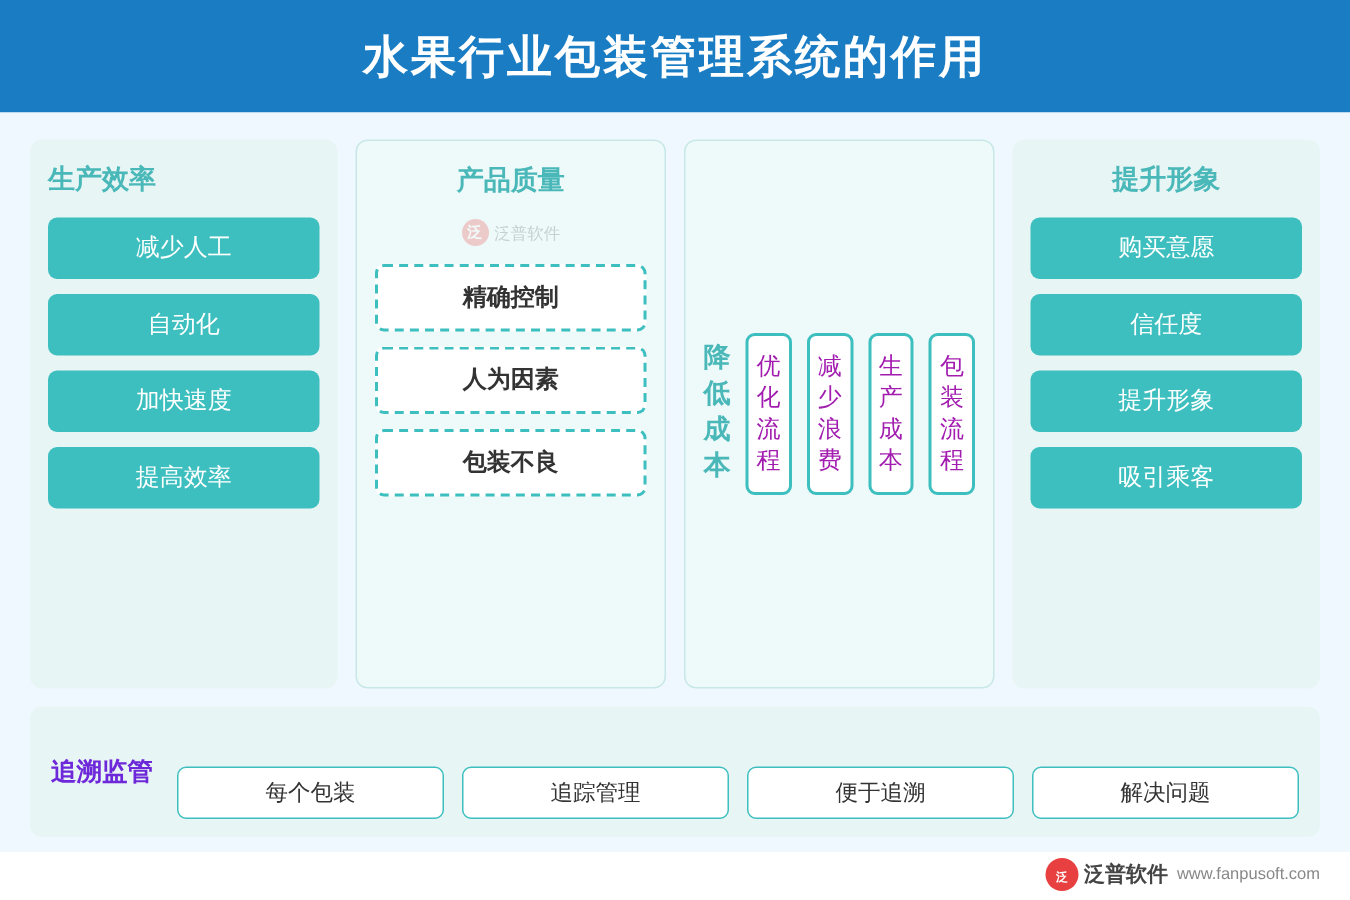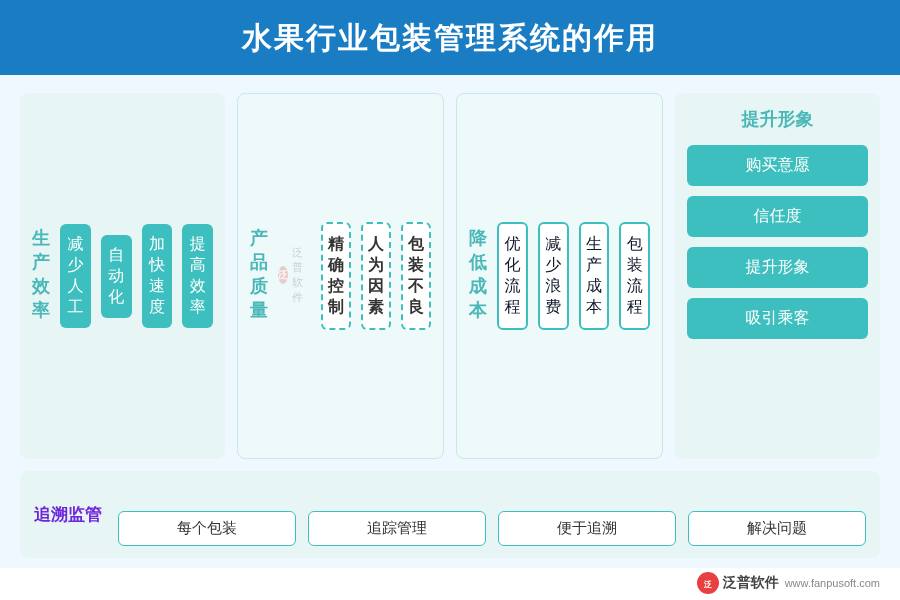--- a/index.html
+++ b/index.html
@@ -74,21 +74,21 @@
       text-align: center;
       cursor: pointer;
       font-family: inherit;
       font-weight: bold;
     }
 
     
     .btn-outline {
       border: 2px solid #3dbfbf;
       background: #fff;
-      color: #0f172a;
+      color: #a21caf;
       border-radius: 6px;
       padding: 10px 0;
       width: 100%;
       font-size: 16px;
       text-align: center;
       cursor: pointer;
       font-family: inherit;
     }
 
     
@@ -105,31 +105,30 @@
       font-family: inherit;
     }
 
     
     .col-bg-1 {
       background: #e8f5f5;
       border-radius: 8px;
       padding: 14px 12px;
       flex: 1;
       display: flex;
-      flex-direction: row;
-      align-items: center;
+      flex-direction: column;
       gap: 10px;
     }
     .col-bg-2 {
       background: #eef9f9;
       border-radius: 8px;
       padding: 14px 12px;
       flex: 1;
       display: flex;
-      flex-direction: row;
+      flex-direction: column;
       align-items: center;
       gap: 10px;
       border: 1.5px solid #c8e8e8;
     }
     .col-bg-3 {
       background: #eef9f9;
       border-radius: 8px;
       padding: 14px 12px;
       flex: 1;
       display: flex;

